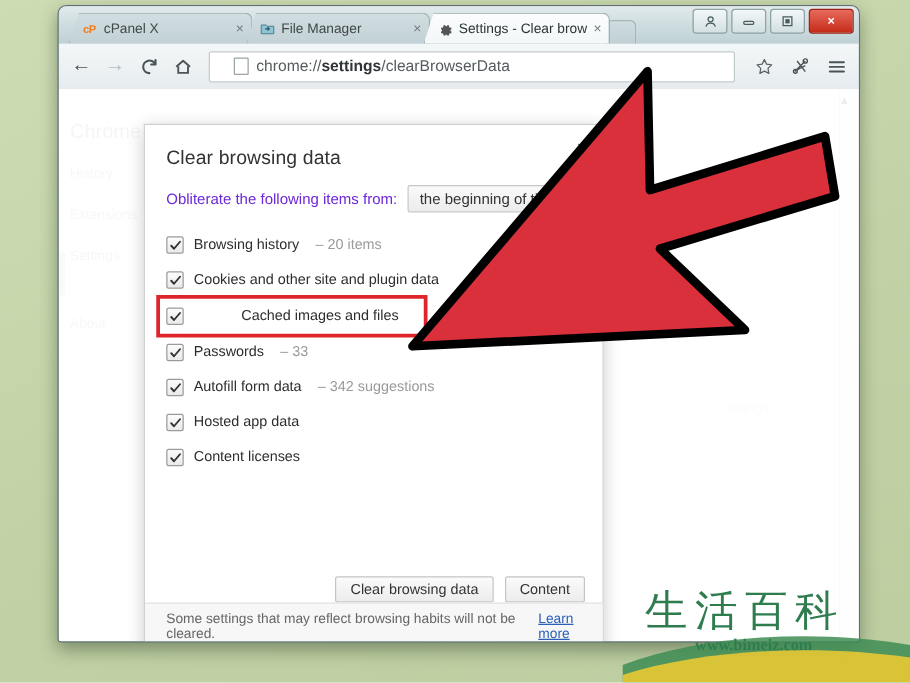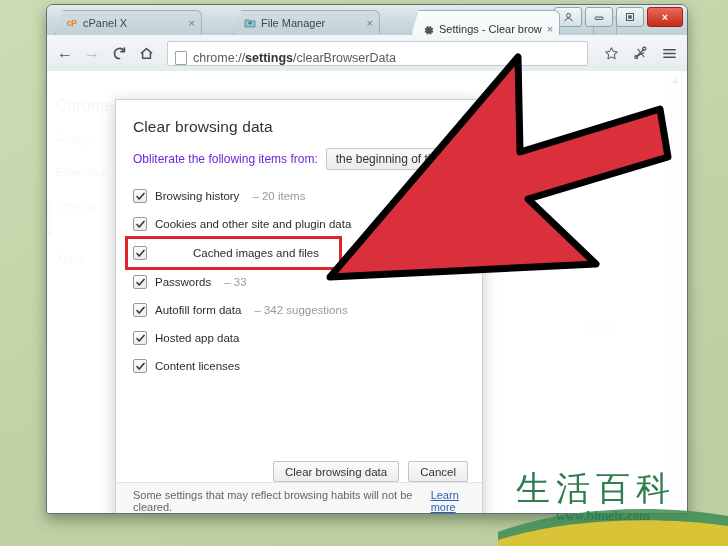--- a/index.html
+++ b/index.html
@@ -28,51 +28,51 @@
   .win-btn{
     width:26px;height:18px;border:1px solid #8fa2a6;border-radius:3px;
     background:linear-gradient(180deg,#f2f7f8,#d3e0e3);
     display:flex;align-items:center;justify-content:center;
     font-size:10px;color:#36484b;
   }
   .win-btn.close{background:linear-gradient(180deg,#e86a5c,#c42b19);border-color:#9d2312;color:#fff;width:34px;font-weight:bold;}
   .win-btn svg{display:block;}
 
   
-  .tabstrip{position:absolute;left:8px;top:6px;height:24px;display:flex;align-items:flex-end;gap:36px;}
+  .tabstrip{position:absolute;left:8px;top:6px;height:24px;display:flex;align-items:flex-end;}
   .tab{
     position:relative;height:24px;min-width:130px;max-width:160px;
     display:flex;align-items:center;gap:5px;padding:0 6px 0 9px;
     font-size:11px;color:#40494b;
     background:linear-gradient(180deg,#d2dee1,#c2d1d5);
     border:1px solid #9fb2b6;border-bottom:none;
     border-radius:6px 6px 0 0;
     margin-right:-5px;
     -webkit-clip-path:polygon(8px 0,100% 0,100% 100%,0 100%);
   }
-  .tab.active{background:linear-gradient(180deg,#fbfdfd,#f3f7f8);z-index:5;color:#2d3436;align-items:flex-end;}
+  .tab.active{background:linear-gradient(180deg,#fbfdfd,#f3f7f8);z-index:5;color:#2d3436;}
   .tab .label{flex:1;white-space:nowrap;overflow:hidden;text-overflow:clip;font-size:11px;}
   .tab .tab-close{font-size:11px;color:#6d7a7d;line-height:1;}
   .favicon{width:13px;height:13px;flex:0 0 13px;display:flex;align-items:center;justify-content:center;font-size:8px;}
   .fav-cpanel{color:#f07c1e;font-weight:bold;font-size:9px;letter-spacing:-.5px;}
   .tab-stub{width:22px;height:18px;background:linear-gradient(180deg,#cfdce0,#bfd0d4);
             border:1px solid #a3b5b9;border-bottom:none;border-radius:5px 5px 0 0;margin-left:2px;}
 
   
   .toolbar{
     position:absolute;left:0;top:30px;right:0;height:36px;
     background:linear-gradient(180deg,#f4f7f8,#e6ecee);
     border-bottom:1px solid #c2ccce;
     display:flex;align-items:center;padding:0 8px;gap:7px;
   }
   .nav-icon{width:20px;height:20px;display:flex;align-items:center;justify-content:center;color:#4a5356;}
   .nav-icon.disabled{color:#b2babc;}
   .omnibox{
     flex:1;height:23px;background:#fff;border:1px solid #c3cccf;border-radius:2px;
-    display:flex;align-items:flex-end;gap:6px;padding:0 7px;margin:0 4px;
+    display:flex;align-items:center;gap:6px;padding:0 19px;margin:0 4px;
     font-size:12.5px;color:#555c5e;
   }
   .omnibox .pagedoc{width:10px;height:12px;border:1px solid #9aa3a5;border-radius:1px;background:#fff;flex:0 0 10px;}
   .omnibox .url{white-space:nowrap;overflow:hidden;}
   .omnibox .url b{color:#2f3436;font-weight:bold;}
   .tb-right{display:flex;align-items:center;gap:9px;padding-left:2px;}
 
   
   .content{
     position:absolute;left:0;top:66px;right:0;bottom:0;
@@ -351,21 +351,21 @@
                   <path d="M1 4.6L3.2 7 8 1.4" stroke="#333" stroke-width="1.5" fill="none" stroke-linecap="round" stroke-linejoin="round"></path>
                 </svg>
               </span>
             <span class="cb-label">Content licenses</span>
             <span class="cb-meta"></span>
           </div>
         </div>
 
         <div class="dlg-footer">
           <span class="btn">Clear browsing data</span>
-          <span class="btn">Cancel</span>
+          <span class="btn">Content</span>
         </div>
 
         <div class="dlg-note">
           <span>Some settings that may reflect browsing habits will not be cleared.</span>
           <a href="#">Learn more</a>
         </div>
       </div>
     </div>
   </div>
 

